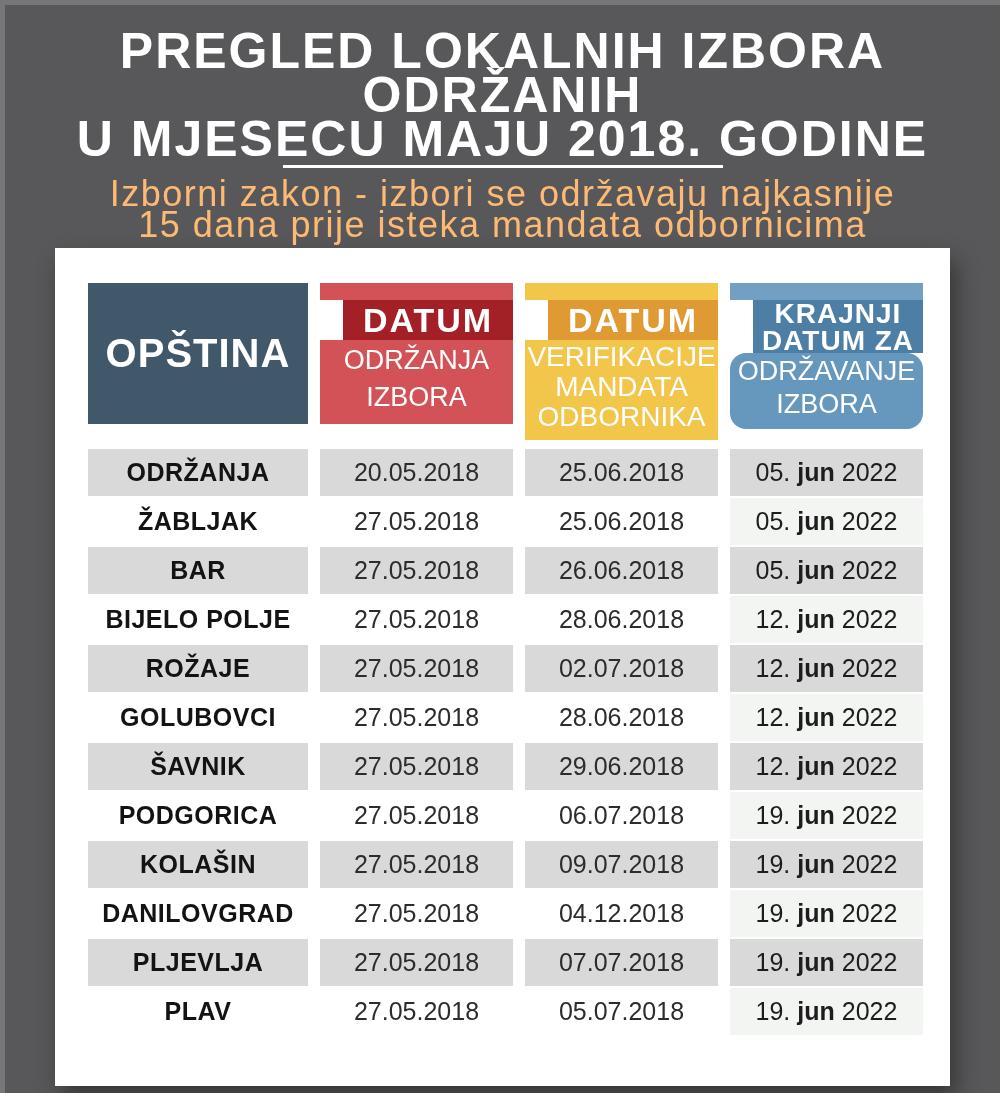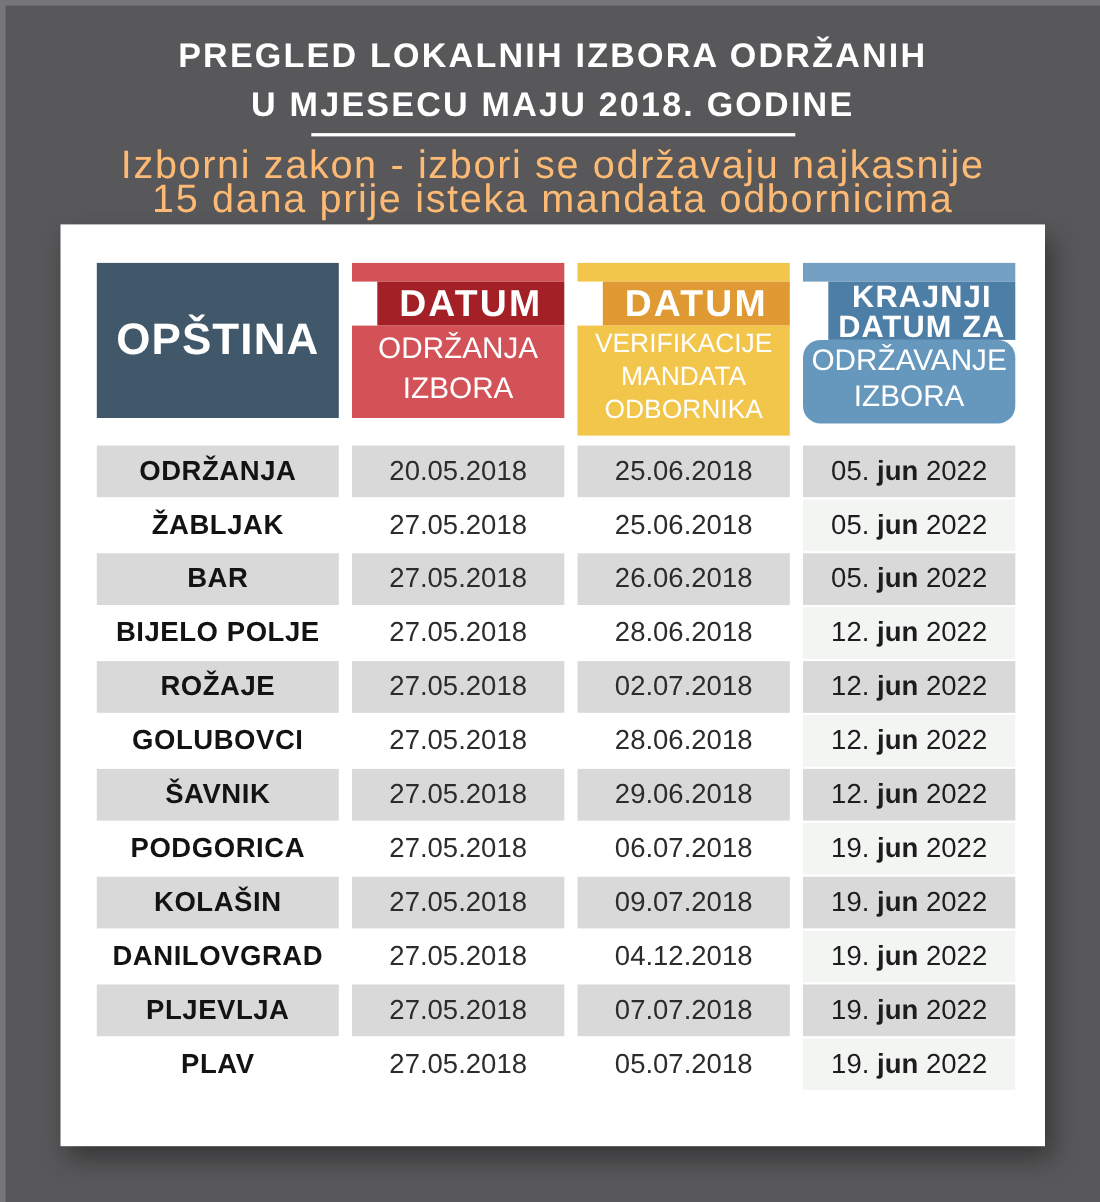--- a/index.html
+++ b/index.html
@@ -6,21 +6,21 @@
   body{font-family:"Liberation Sans", sans-serif; background:#58585a;}
   .page{
     position:relative; width:1000px; height:1093px; overflow:hidden;
     background:#58585a;
     border-left:5px solid #76767a; border-top:5px solid #76767a;
     box-sizing:border-box;
   }
   
   .head{padding-top:24px; text-align:center; color:#ffffff;}
   .title{
-    font-weight:700; font-size:31px; line-height:44px; letter-spacing:2px;
+    font-weight:700; font-size:50px; line-height:44px; letter-spacing:2px;
     color:#ffffff;
   }
   .rule{
     width:440px; height:3px; background:#ffffff; margin:4px auto 10px auto;
   }
   .subtitle{
     font-weight:400; font-size:36px; line-height:31px; letter-spacing:1.5px;
     color:#fdba74;
   }
   
@@ -47,21 +47,21 @@
   .band-two{height:53px; flex:0 0 53px; font-size:28px; line-height:27px; font-weight:700; letter-spacing:1px; padding:0 6px;}
   .hdr-sub{
     flex:1; display:flex; align-items:center; justify-content:center;
     padding:2px 6px 8px 6px; font-weight:500;
   }
   .col-red  .strip,.col-red  .hdr-sub{background:#d25257;}
   .col-red  .band{background:#a32126;}
   .col-red  .hdr-sub{font-size:27px; line-height:37px;}
   .col-yel  .strip,.col-yel  .hdr-sub{background:#f2c54b;}
   .col-yel  .band{background:#e09a33;}
-  .col-yel  .hdr-sub{font-size:24px; line-height:30px;text-align:center;}
+  .col-yel  .hdr-sub{font-size:28px; line-height:30px;text-align:center;}
   .col-blu  .strip{background:#73a0c2;}
   .col-blu  .hdr-sub{background:#6697bc;}
   .col-blu  .band{background:#4c7ea6;}
   .col-blu  .hdr-sub{font-size:27px; line-height:33px;border-radius:16px;}
   
   .rows{margin-top:25px;}
   .row{height:47px; margin-bottom:2px;}
   .cell{display:flex; align-items:center; justify-content:center; height:47px;}
   .row:nth-child(odd) .cell{background:#d8d9d8;}
   .row:nth-child(even) .cell{background:transparent;}

